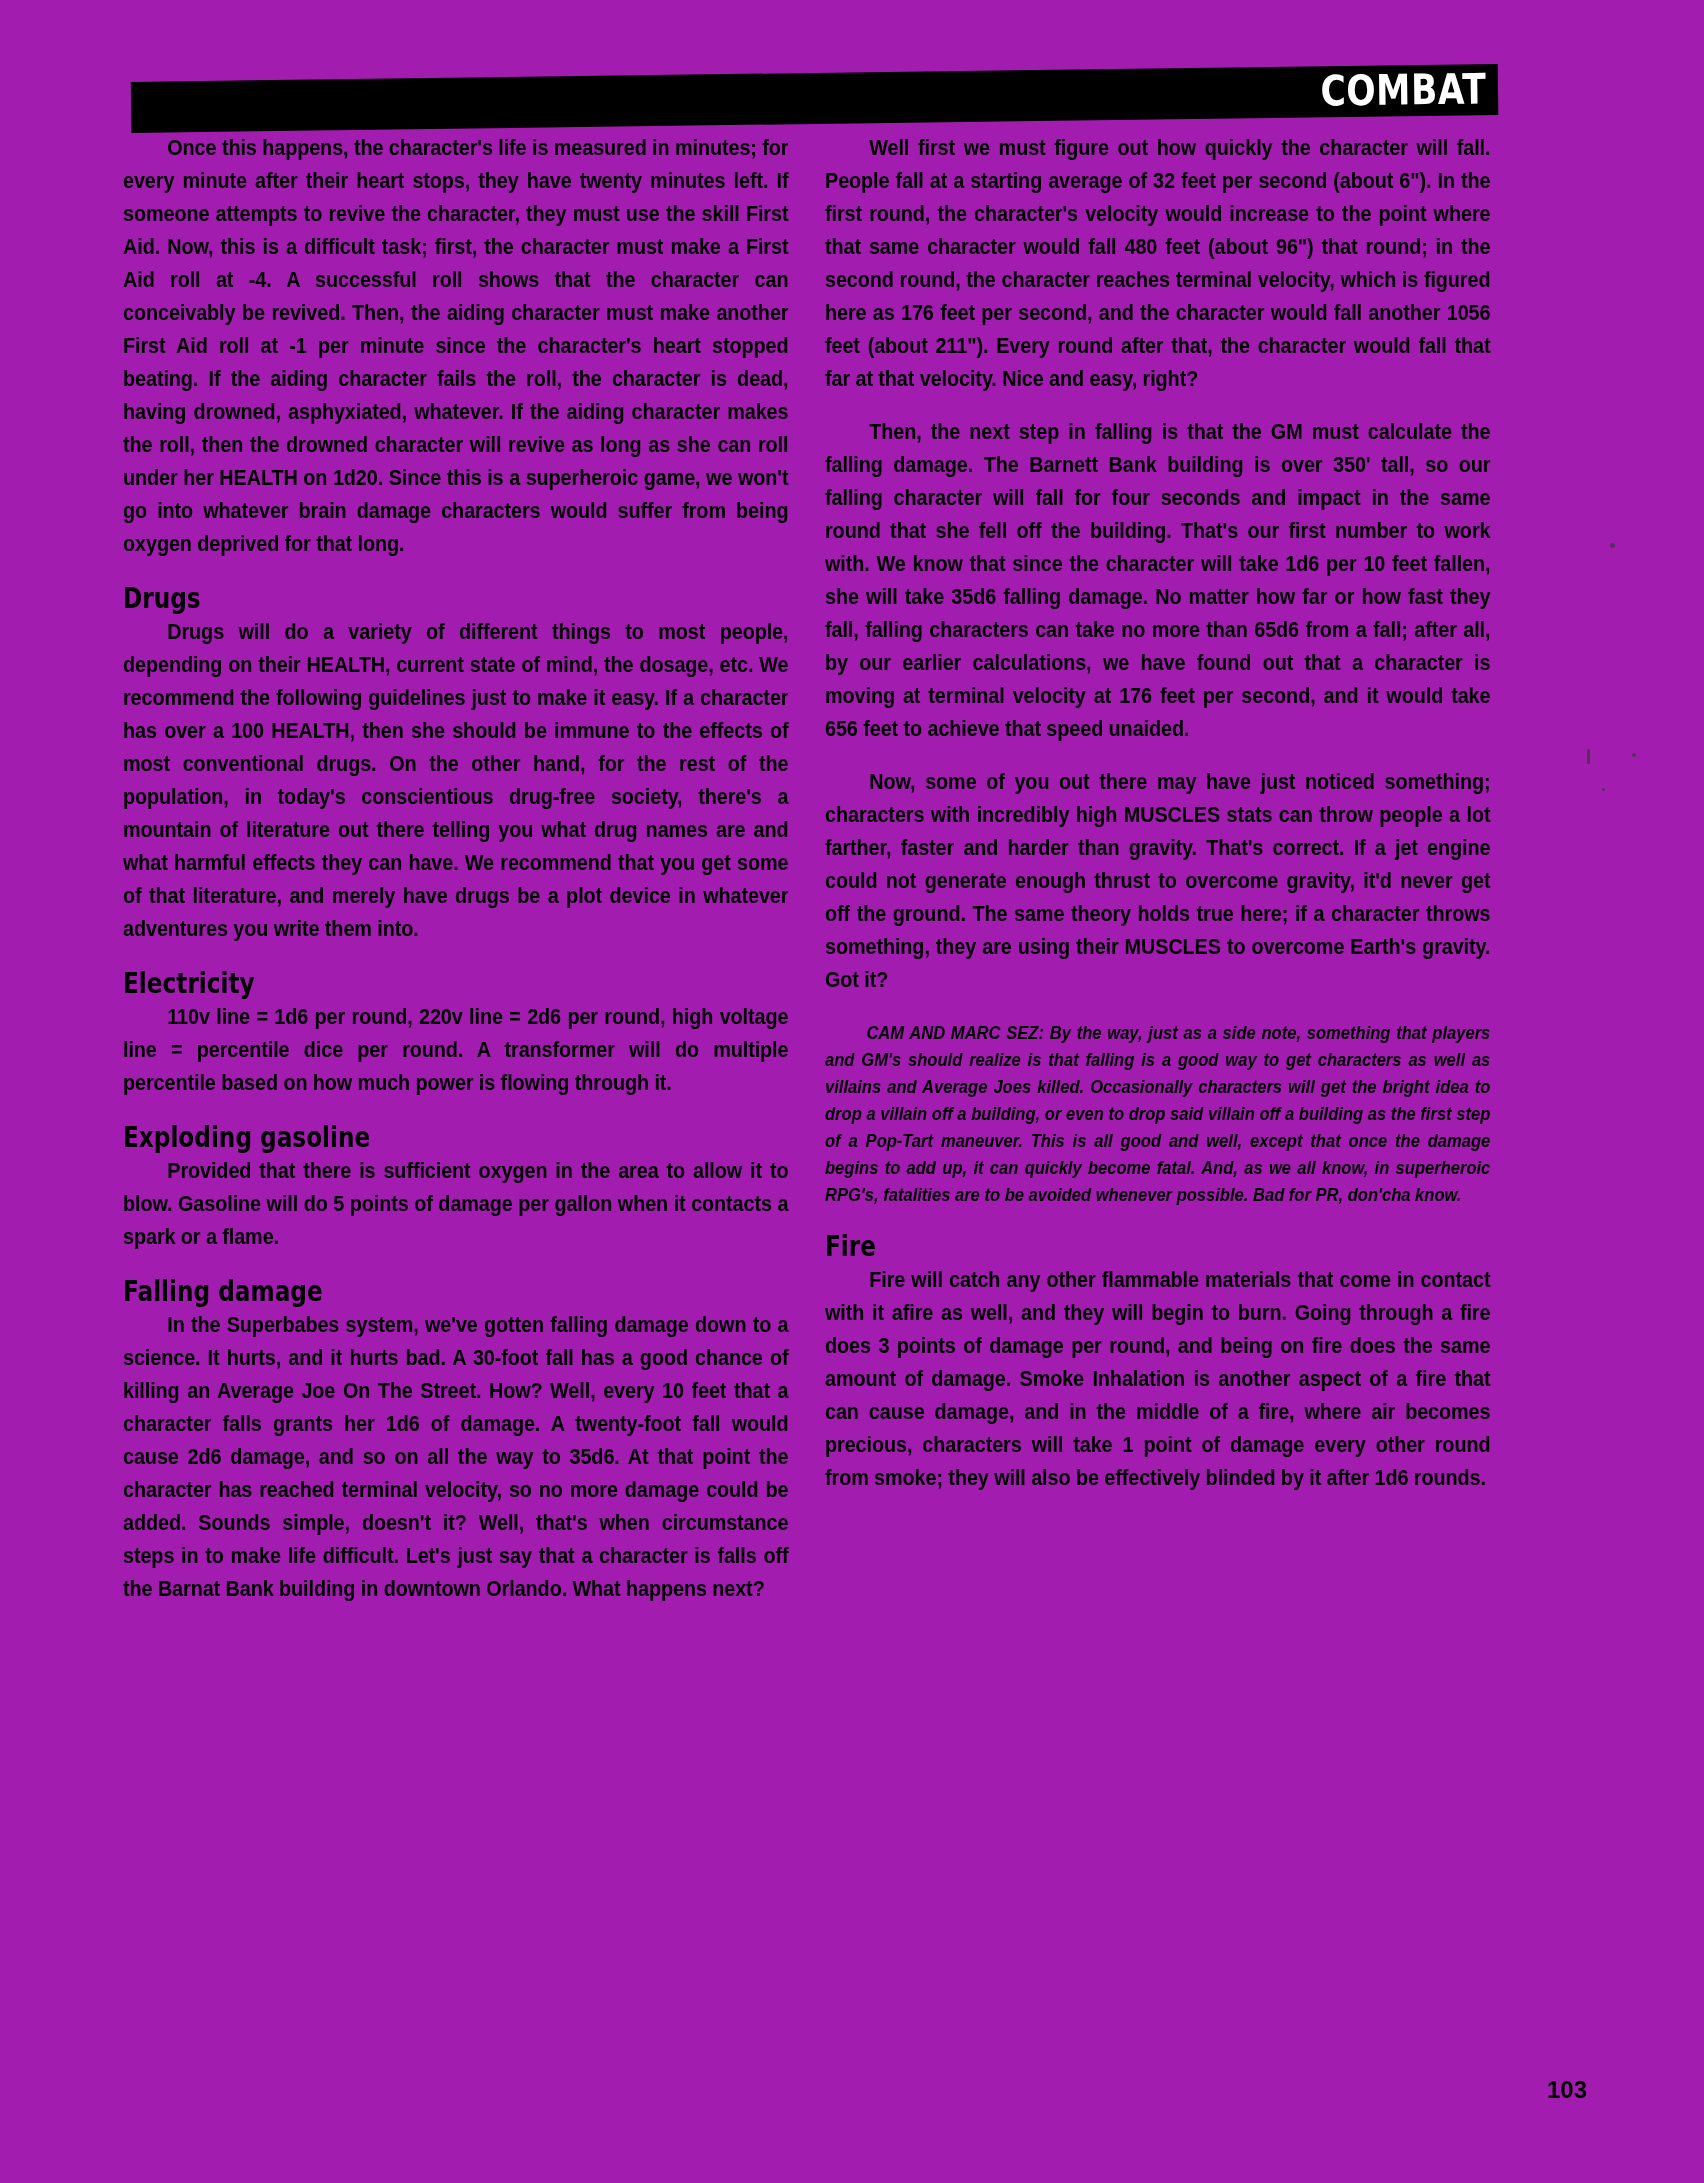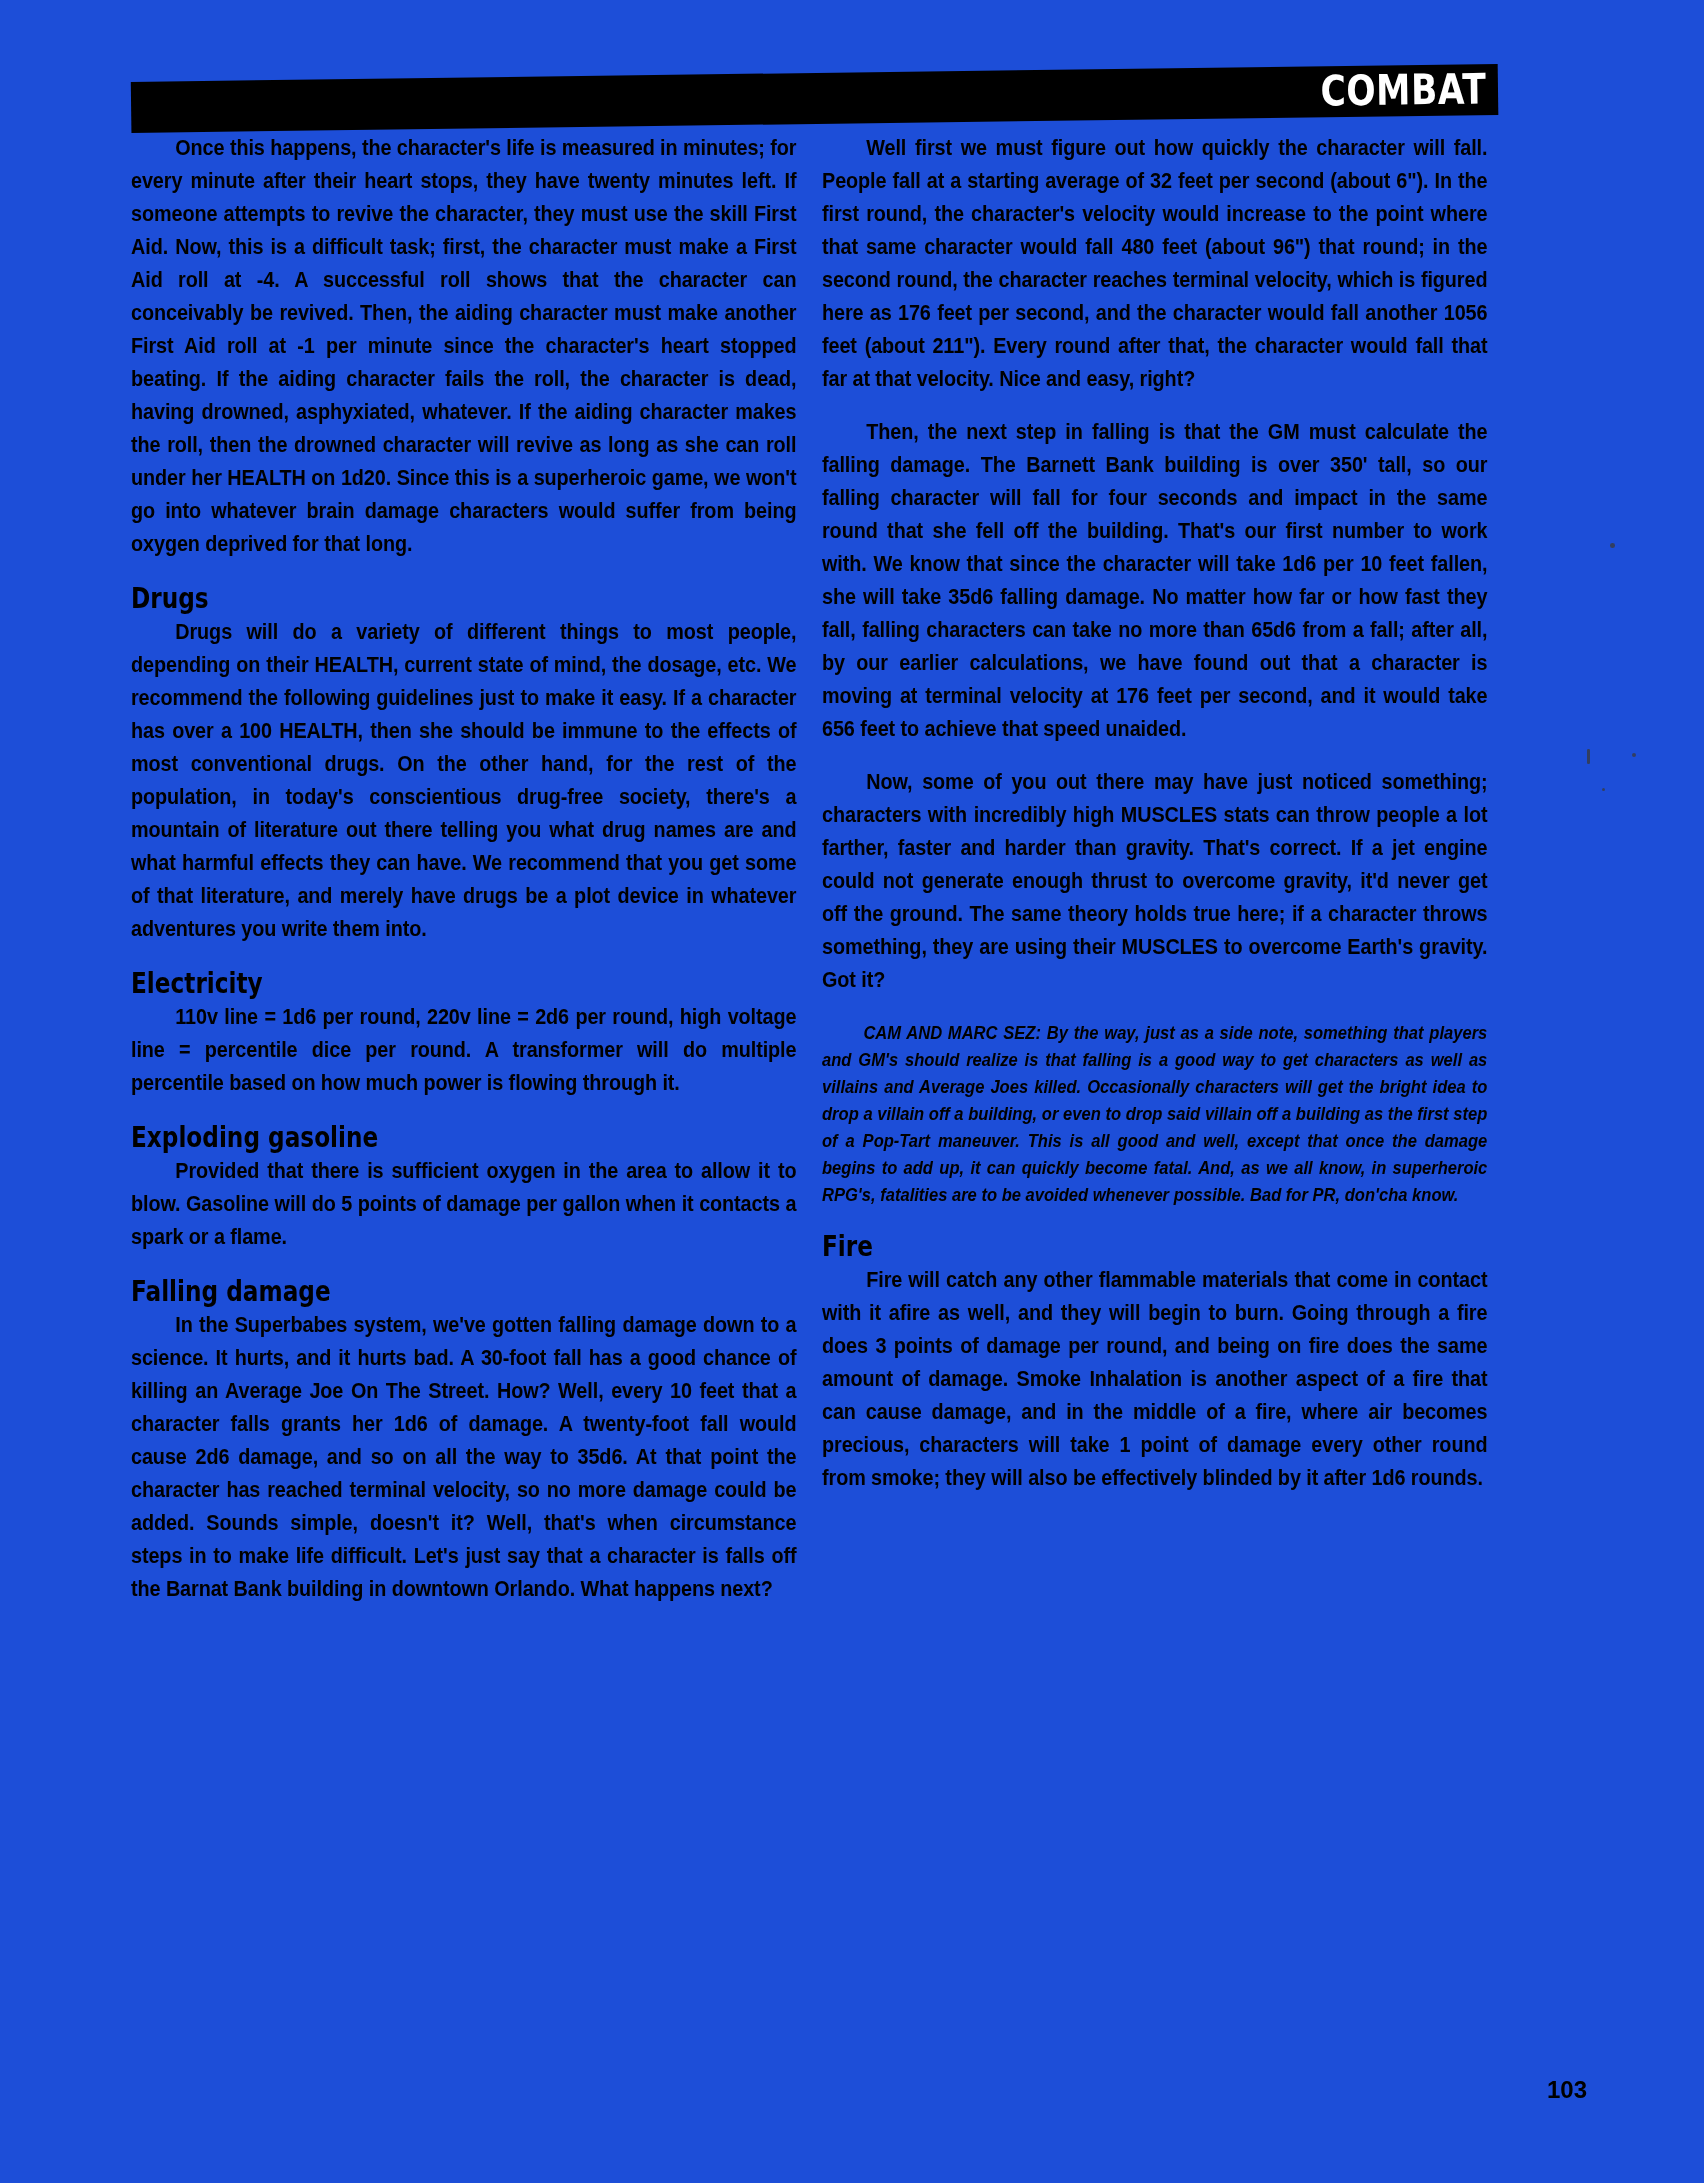--- a/index.html
+++ b/index.html
@@ -13,21 +13,21 @@
     position: relative;
     overflow: hidden;
     font-family: "Liberation Sans", sans-serif;
     color: #000000;
   }
 
   
   #page {
     position: absolute;
     inset: 0;
-    background: #1d4ed8;
+    background: #a21caf;
     padding-left: 28px;
   }
 
   
   #header-banner {
     position: absolute;
     left: 131px;
     top: 64px;
     width: 1367px;
     height: 51px;
@@ -47,25 +47,25 @@
     font-weight: bold;
     font-size: 42px;
     letter-spacing: 0.7px;
     line-height: 1;
     white-space: nowrap;
   }
 
   
   #columns {
     position: absolute;
-    left: 131px;
+    left: 123px;
     top: 131px;
     width: 1372px;
     display: flex;
-    gap: 25px;
+    gap: 36px;
     align-items: flex-start;
   }
   .column {
     width: 666px;
     flex: 0 0 666px;
   }
 
   
   .para {
     font-family: "Liberation Sans", sans-serif;

